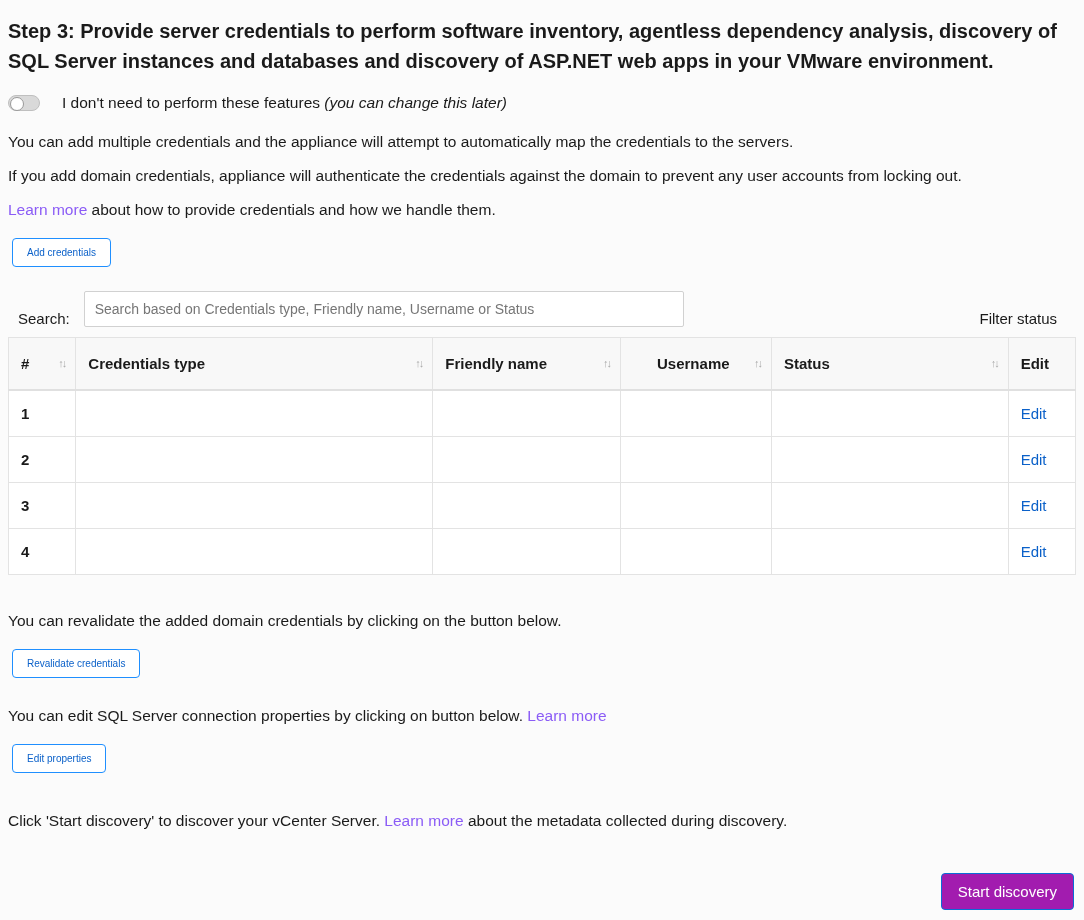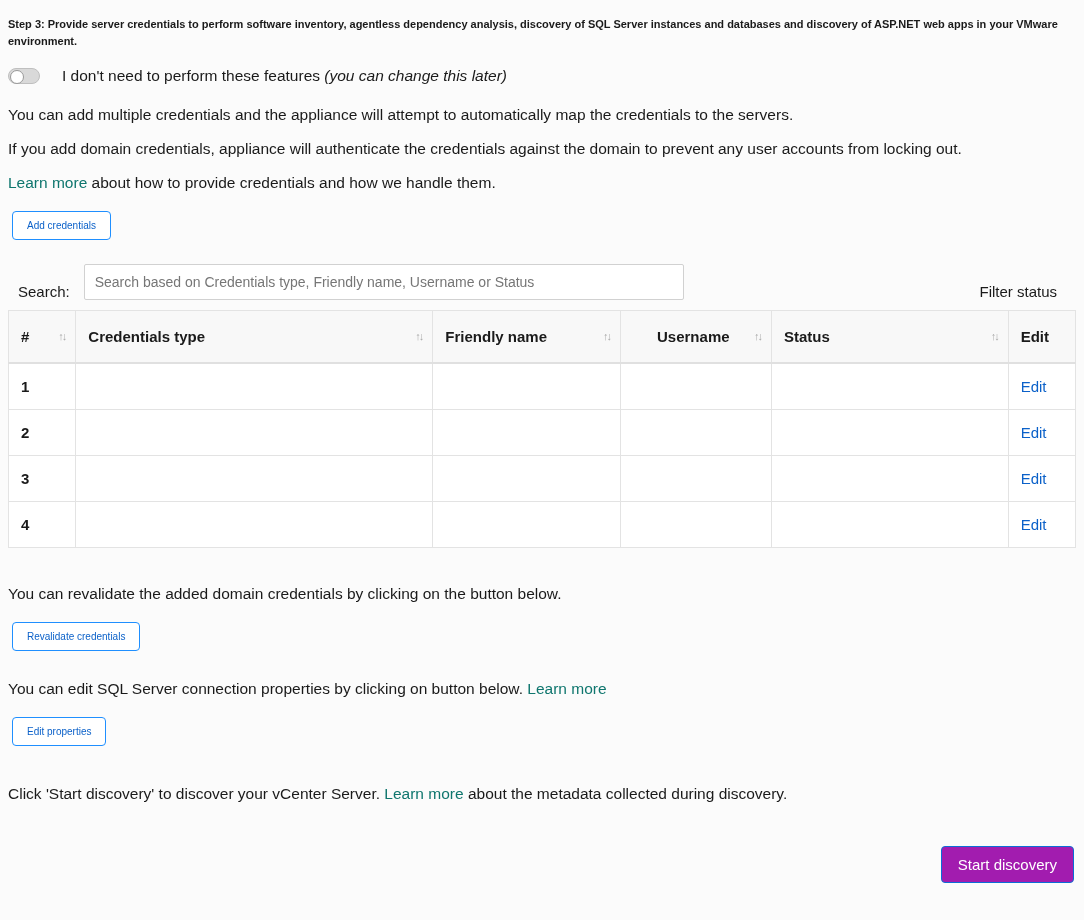--- a/index.html
+++ b/index.html
@@ -7,21 +7,21 @@
     margin: 0;
     padding: 8px;
     font-family: "Segoe UI", Arial, sans-serif;
     font-size: 15px;
     color: #1a1a1a;
     background: #fbfbfb;
     width: 1084px;
   }
   .step-heading {
     font-weight: 700;
-    font-size: 11px;
+    font-size: 20px;
     line-height: 1.5;
     margin: 8px 0 18px 0;
   }
   .toggle-row {
     display: flex;
     align-items: center;
     gap: 22px;
     margin-bottom: 18px;
   }
   .toggle {
@@ -38,21 +38,21 @@
     position: absolute;
     left: 1px; top: 1px;
     width: 12px; height: 12px;
     border-radius: 50%;
     background: #fff;
     border: 1px solid #999;
   }
   .toggle-label { font-size: 15.5px; }
   .toggle-label .hint { font-style: italic; }
   .para { font-size: 15.5px; line-height: 1.55; margin: 10px 0; }
-  .link { color: #0f766e; text-decoration: none; cursor: pointer; }
+  .link { color: #8b5cf6; text-decoration: none; cursor: pointer; }
   .btn-outline {
     display: inline-block;
     border: 1px solid #1f8fff;
     color: #0b61c9;
     background: #fff;
     border-radius: 4px;
     padding: 8px 14px;
     font-size: 10px;
     cursor: pointer;
     margin: 6px 0 6px 4px;

